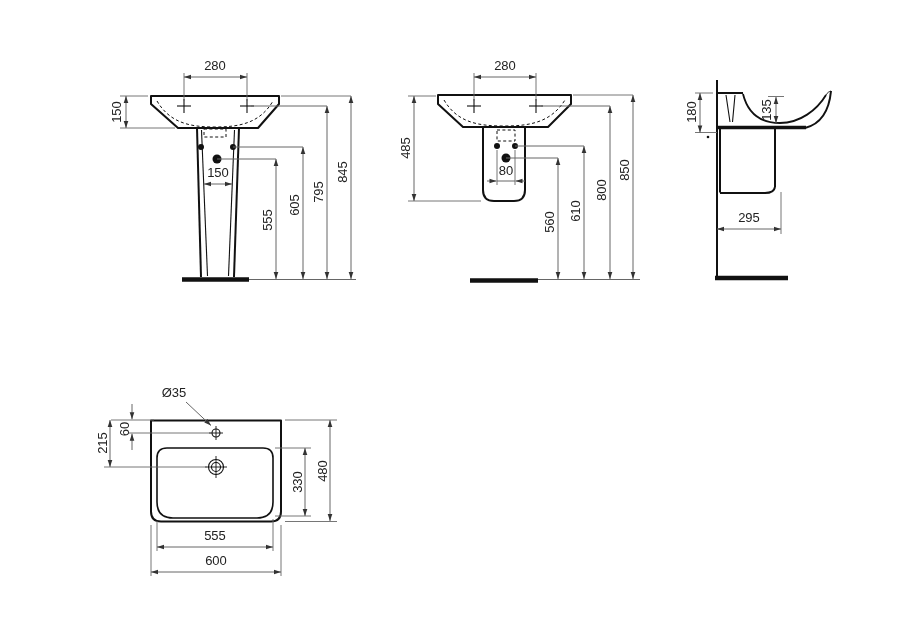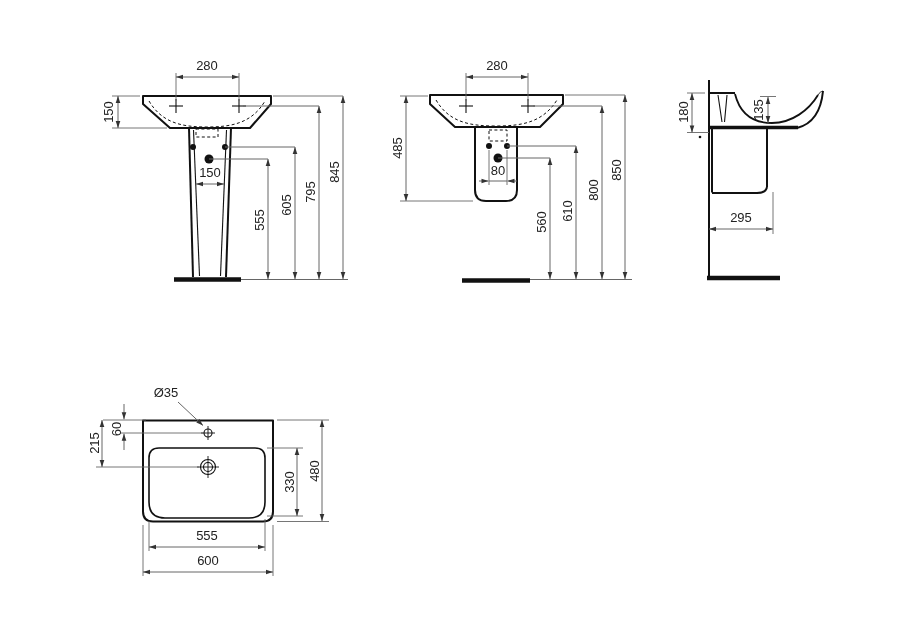--- a/index.html
+++ b/index.html
@@ -1,19 +1,19 @@
 <!DOCTYPE html>
 <html style="--line: #111111; --dim: #666666; --arrow: #333333; --text: #222222; --bg: #ffffff;"><head>
 <meta charset="utf-8">
 <style>
   :root{
     --line:#111111; --dim:#666666; --arrow:#333333; --text:#222222; --bg:#ffffff;
   }
   html,body{margin:0;padding:0;background:var(--bg);}
-  .stage{width:758px;height:630px;background:var(--bg);}
+  .stage{width:758px;height:630px;background:var(--bg);padding-left:8px;}
   svg{display:block;}
   .obj{stroke:var(--line);stroke-width:2;fill:none;stroke-linejoin:round;}
   .objf{stroke:var(--line);stroke-width:2;fill:#fff;stroke-linejoin:round;}
   .obj18{stroke:var(--line);stroke-width:1.8;fill:none;}
   .obj16{stroke:var(--line);stroke-width:1.6;fill:#fff;}
   .thin{stroke:var(--line);stroke-width:1.1;fill:none;}
   .hair{stroke:var(--line);stroke-width:0.9;fill:none;}
   .thick{stroke:var(--line);stroke-width:4.5;fill:none;}
   .thick2{stroke:var(--line);stroke-width:3.5;fill:none;}
   .dash{stroke:var(--line);stroke-width:1;fill:none;stroke-dasharray:3 2.4;}

